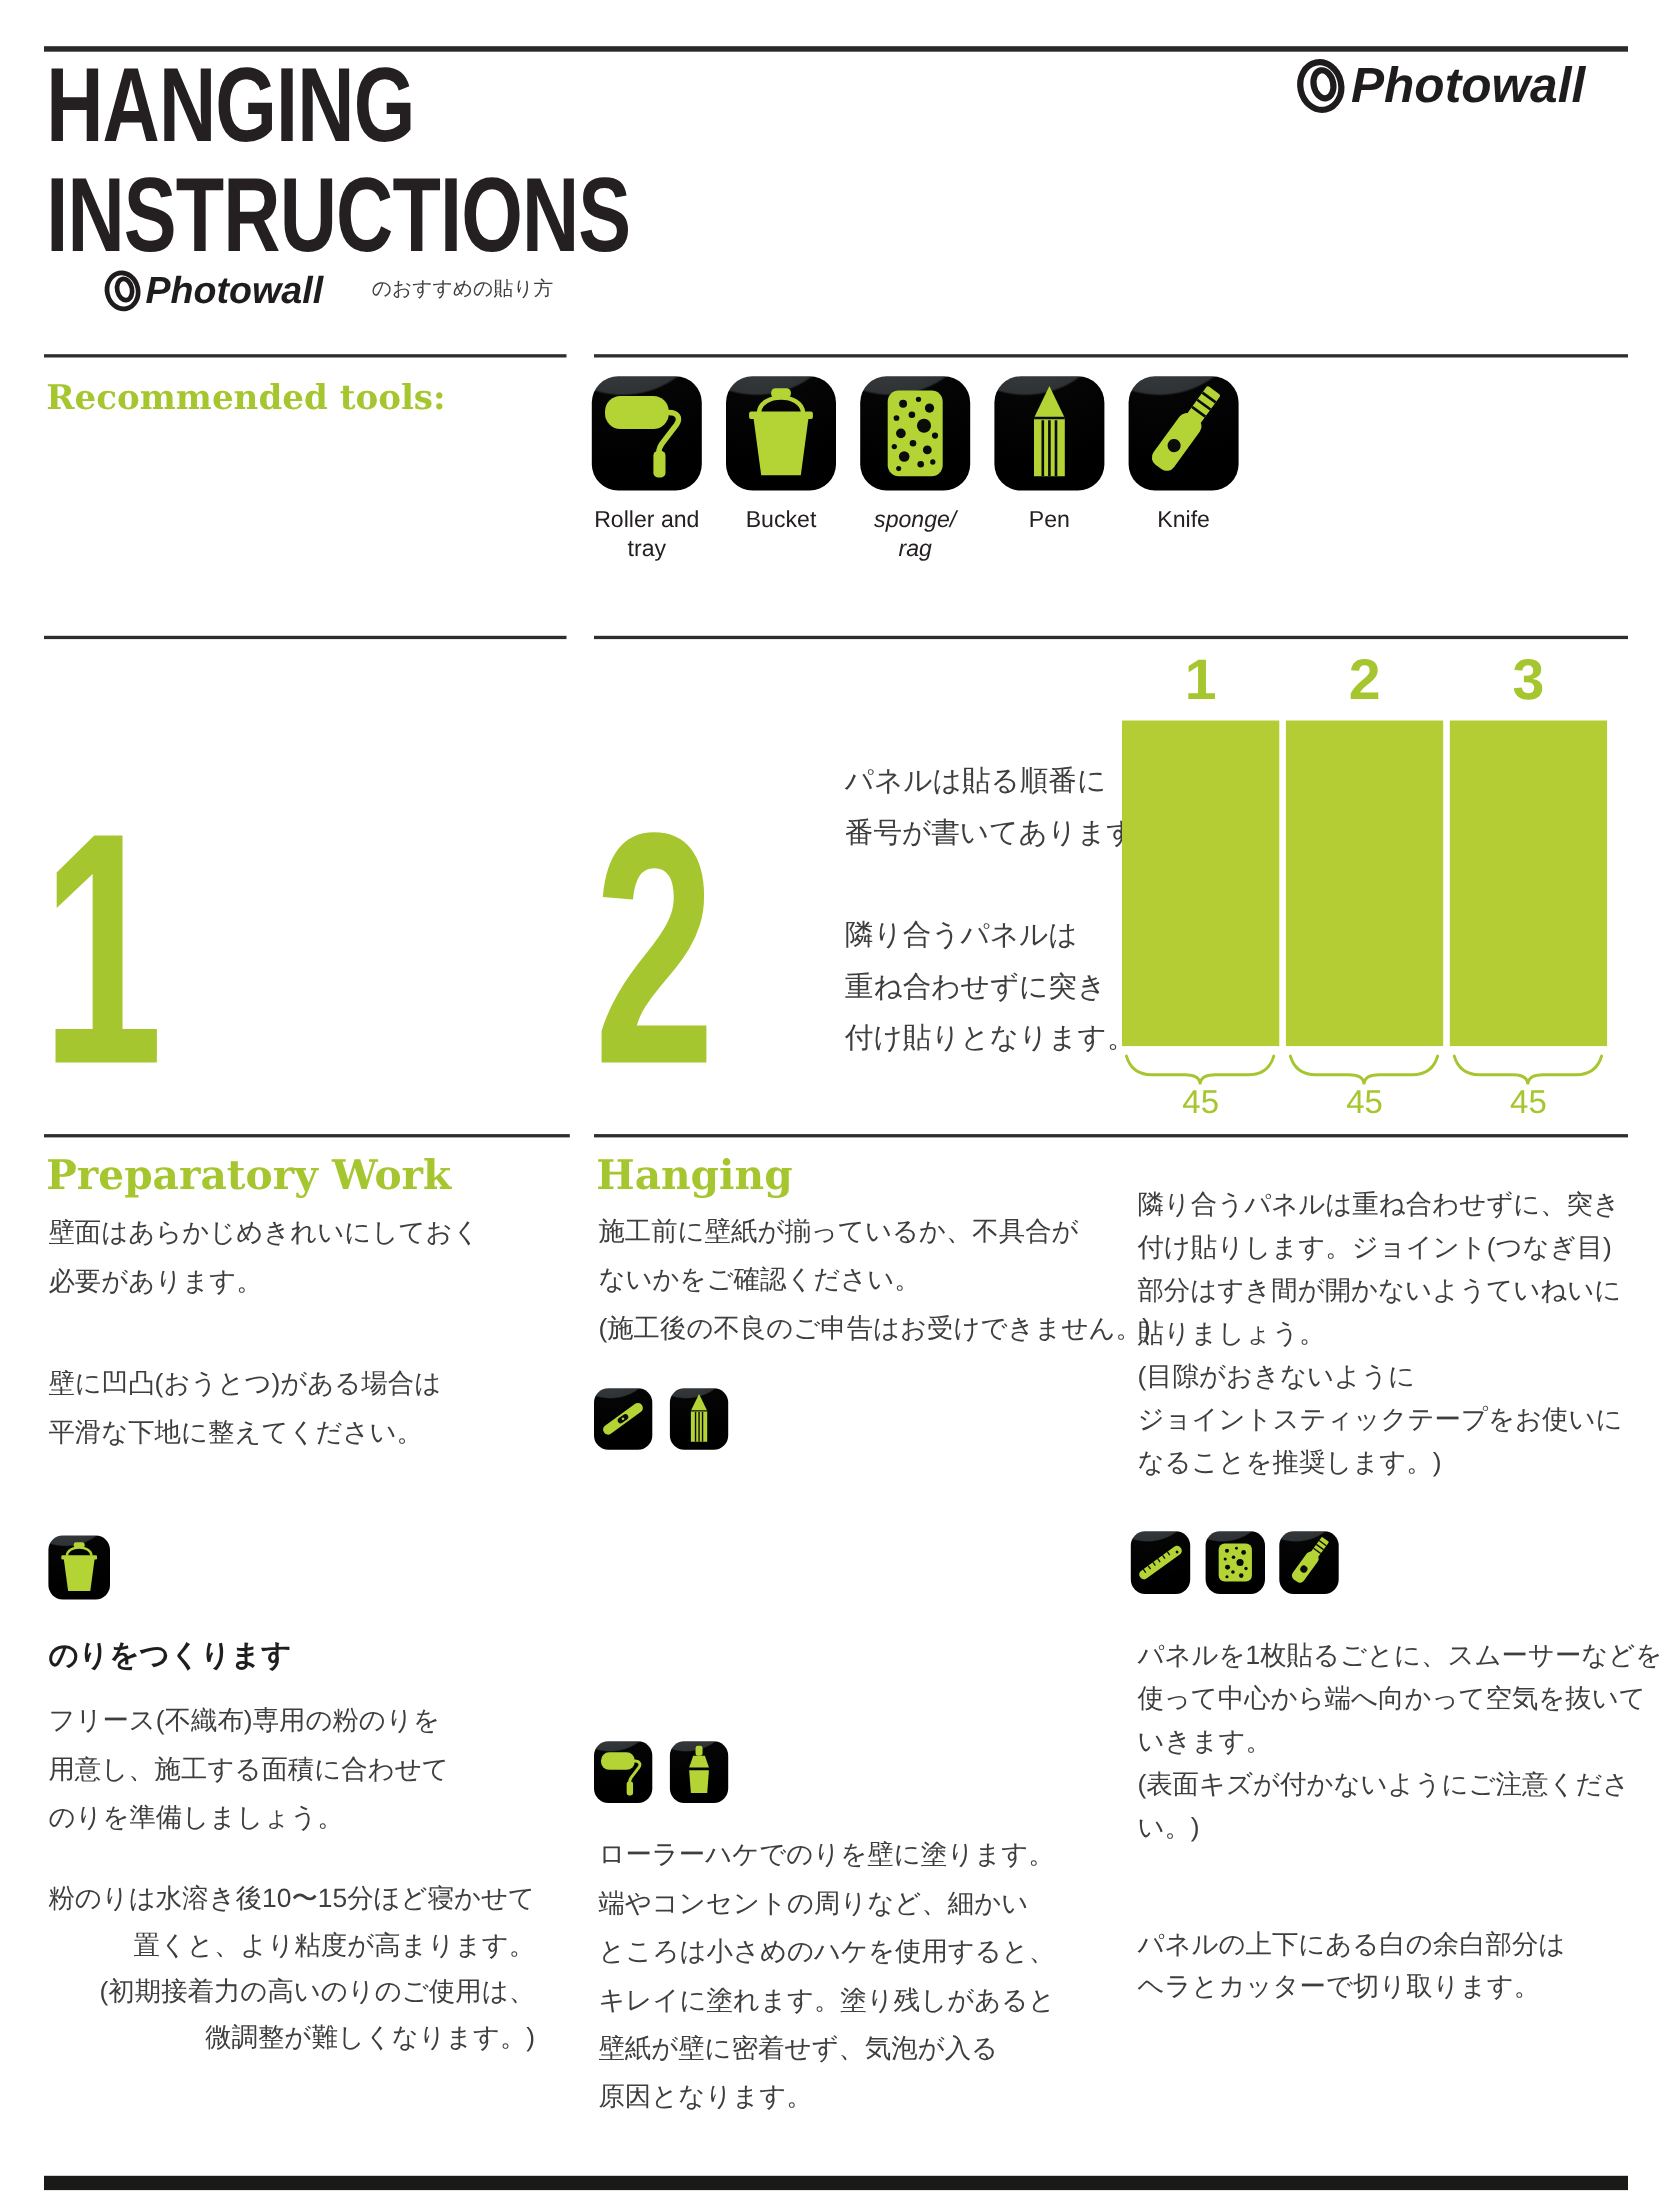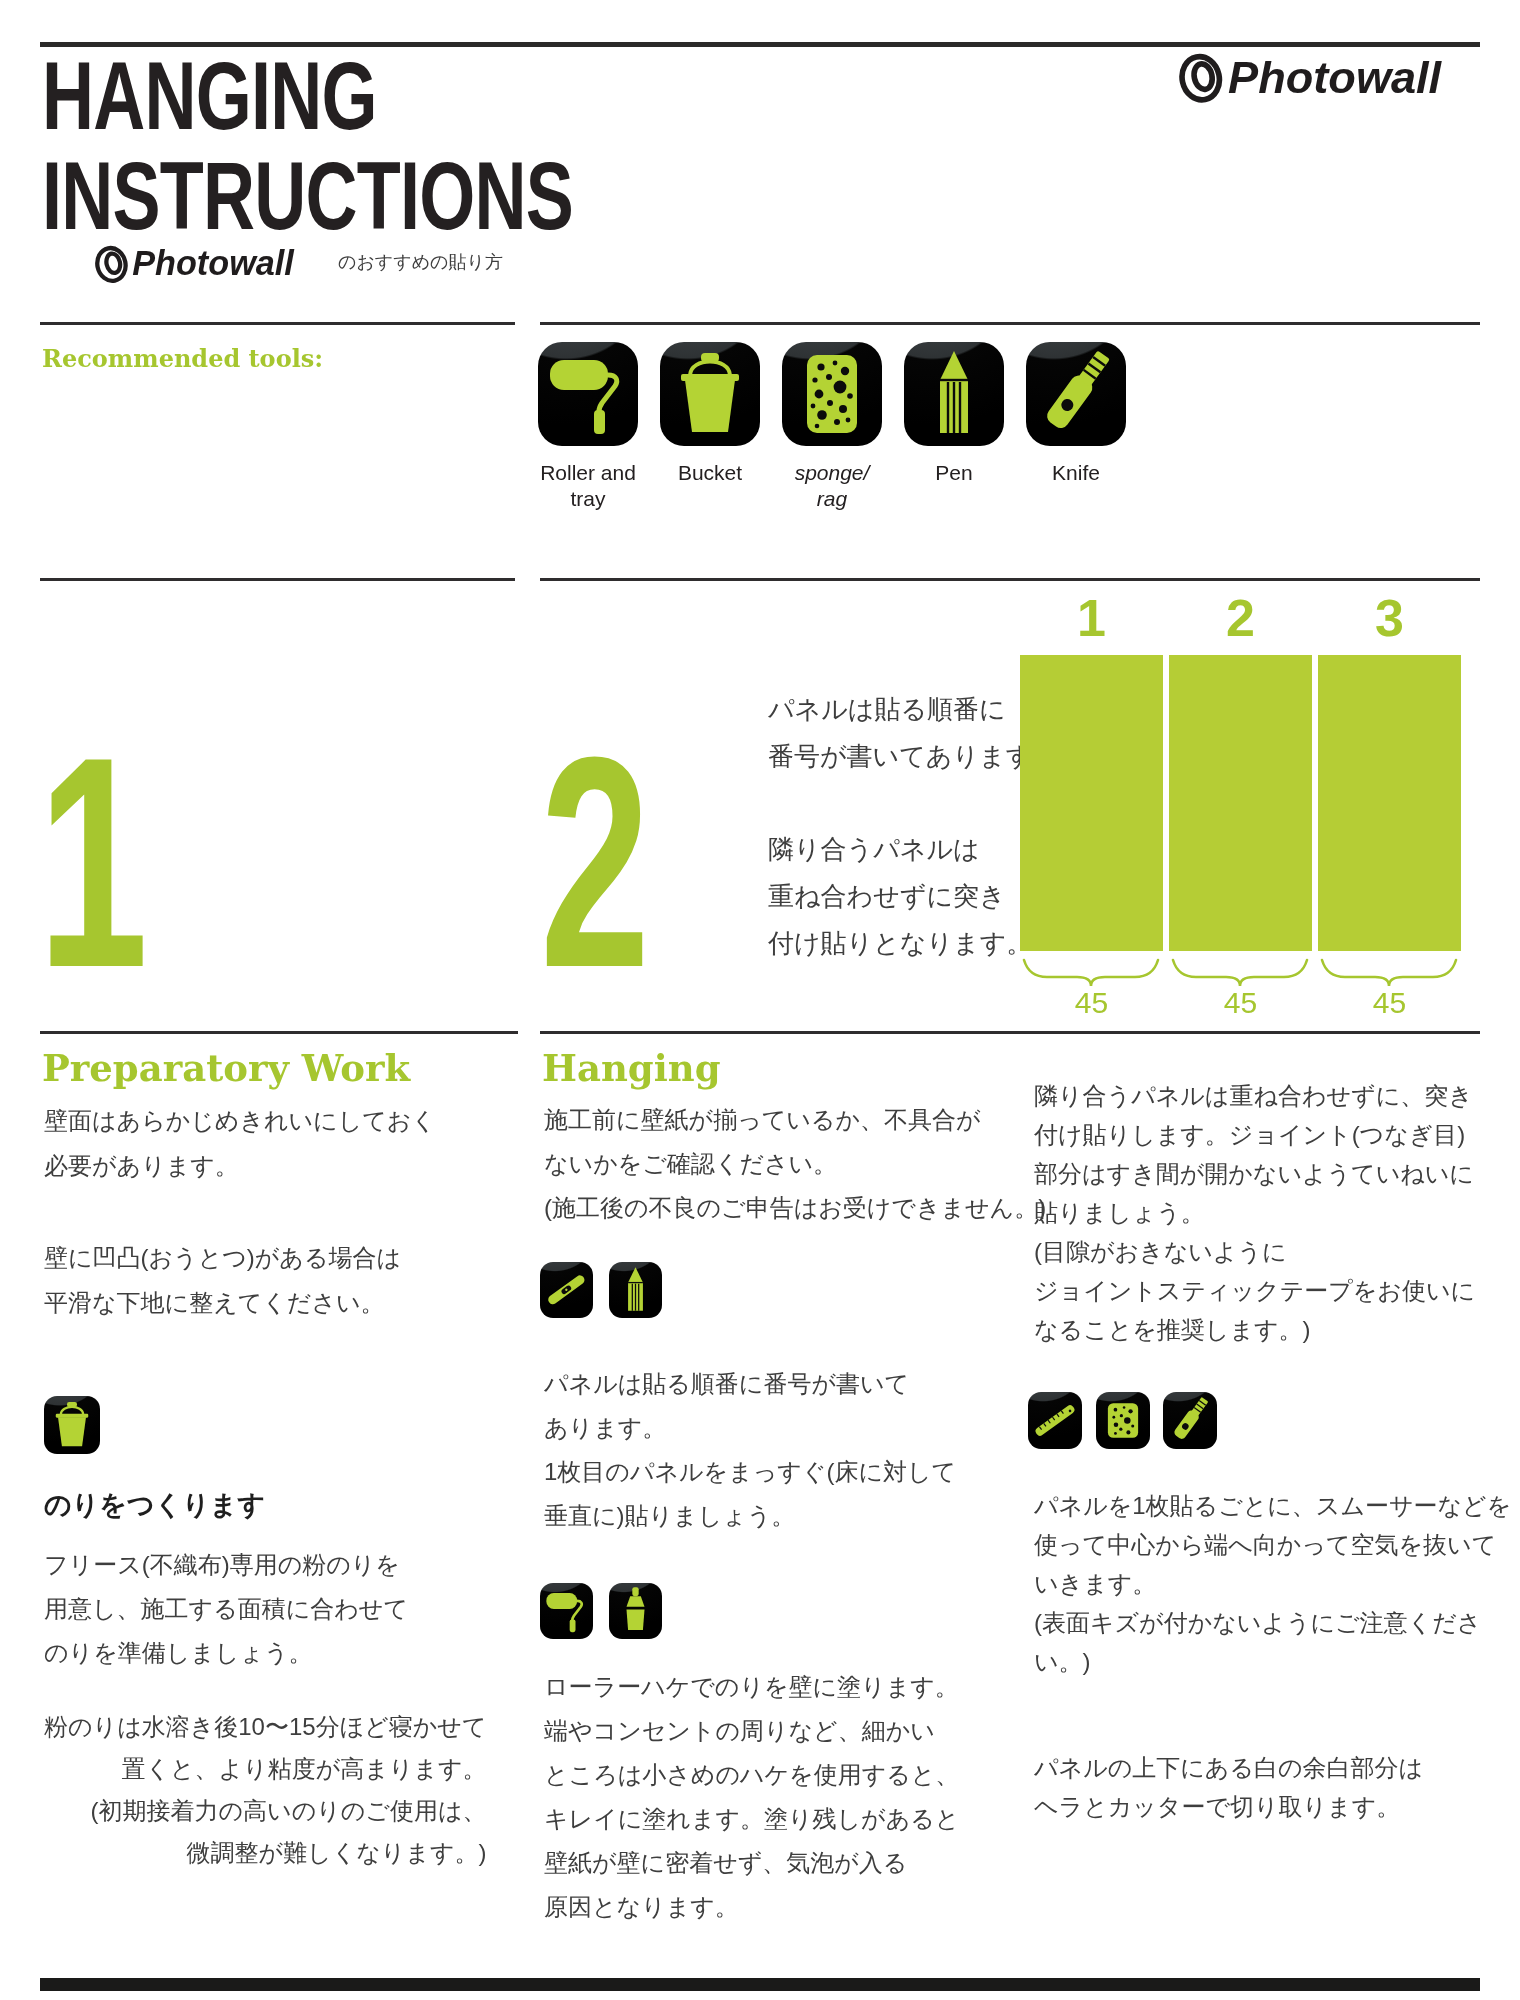--- a/index.html
+++ b/index.html
@@ -85,21 +85,21 @@
         <ellipse cx="31" cy="38" rx="11" ry="16" transform="rotate(-12 31 38)"></ellipse>
       </g>
       <text x="62" y="58" font-size="56" class="logo-text" fill="#1f1c1d">Photowall</text>
     </svg>
     <span class="jp" style="font-size:18px;">のおすすめの貼り方</span>
   </div>
 
   <div class="rule" style="left:40px;top:322px;width:475px;"></div>
   <div class="rule" style="left:540px;top:322px;width:940px;"></div>
 
-  <div class="abs serifhead" style="left:42px;top:344px;font-size:24px;">Recommended tools:</div>
+  <div class="abs serifhead" style="left:42px;top:344px;font-size:31px;">Recommended tools:</div>
 
   <div class="tile" style="left:538px;top:342px;width:100px;height:104px;">
     <svg viewBox="0 0 100 100">
       <rect x="12" y="16" width="58" height="30" rx="14" fill="#b4d334"></rect>
       <path d="M70,31 c8,0 11,5 7,11 l-13,17 c-2,3 -3,5 -3,8 v4" fill="none" stroke="#b4d334" stroke-width="5" stroke-linecap="round"></path>
       <rect x="56" y="66" width="11" height="24" rx="4" fill="#b4d334"></rect>
     </svg>
   </div>
   <div class="tile" style="left:660px;top:342px;width:100px;height:104px;">
     <svg viewBox="0 0 100 100">
@@ -246,24 +246,20 @@
       <path d="M50,7 L64,36 L64,89 L36,89 L36,36 Z" fill="#b4d334"></path>
       <g stroke="#0b0b0b" stroke-width="2.4" fill="none">
         <path d="M36,36 L64,36"></path>
           <path d="M44,38 V89"></path>
           <path d="M50,38 V89"></path>
           <path d="M56,38 V89"></path>
       </g>
     </svg>
   </div>
 
-  <div class="body-p lh44 jp pre" style="left:544px;top:1362px;">パネルは貼る順番に番号が書いて
-あります。
-1枚目のパネルをまっすぐ(床に対して
-垂直に)貼りましょう。</div>
 
   <div class="tile small" style="left:540px;top:1583px;width:53px;height:56px;">
     <svg viewBox="0 0 100 100">
       <rect x="12" y="16" width="58" height="30" rx="14" fill="#b4d334"></rect>
       <path d="M70,31 c8,0 11,5 7,11 l-13,17 c-2,3 -3,5 -3,8 v4" fill="none" stroke="#b4d334" stroke-width="5" stroke-linecap="round"></path>
       <rect x="56" y="66" width="11" height="24" rx="4" fill="#b4d334"></rect>
     </svg>
   </div>
   <div class="tile small" style="left:609px;top:1583px;width:53px;height:56px;">
     <svg viewBox="0 0 100 100">

